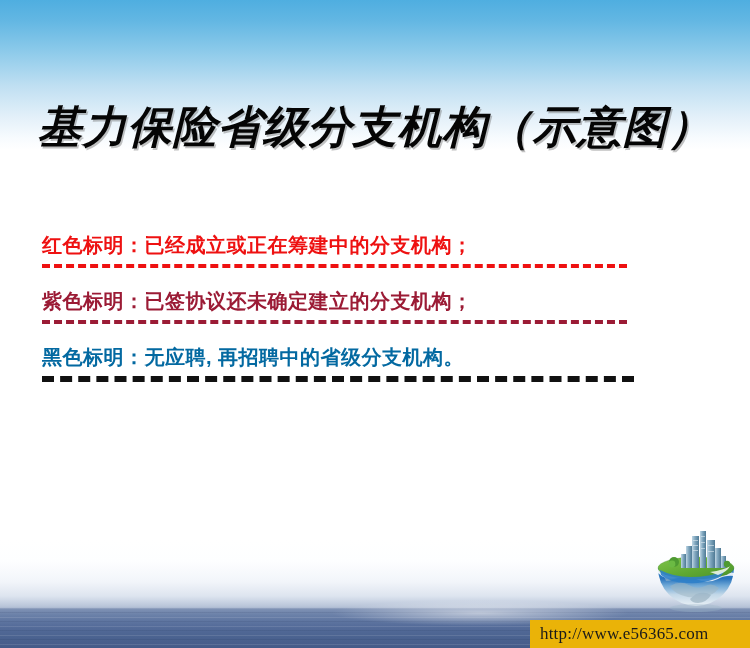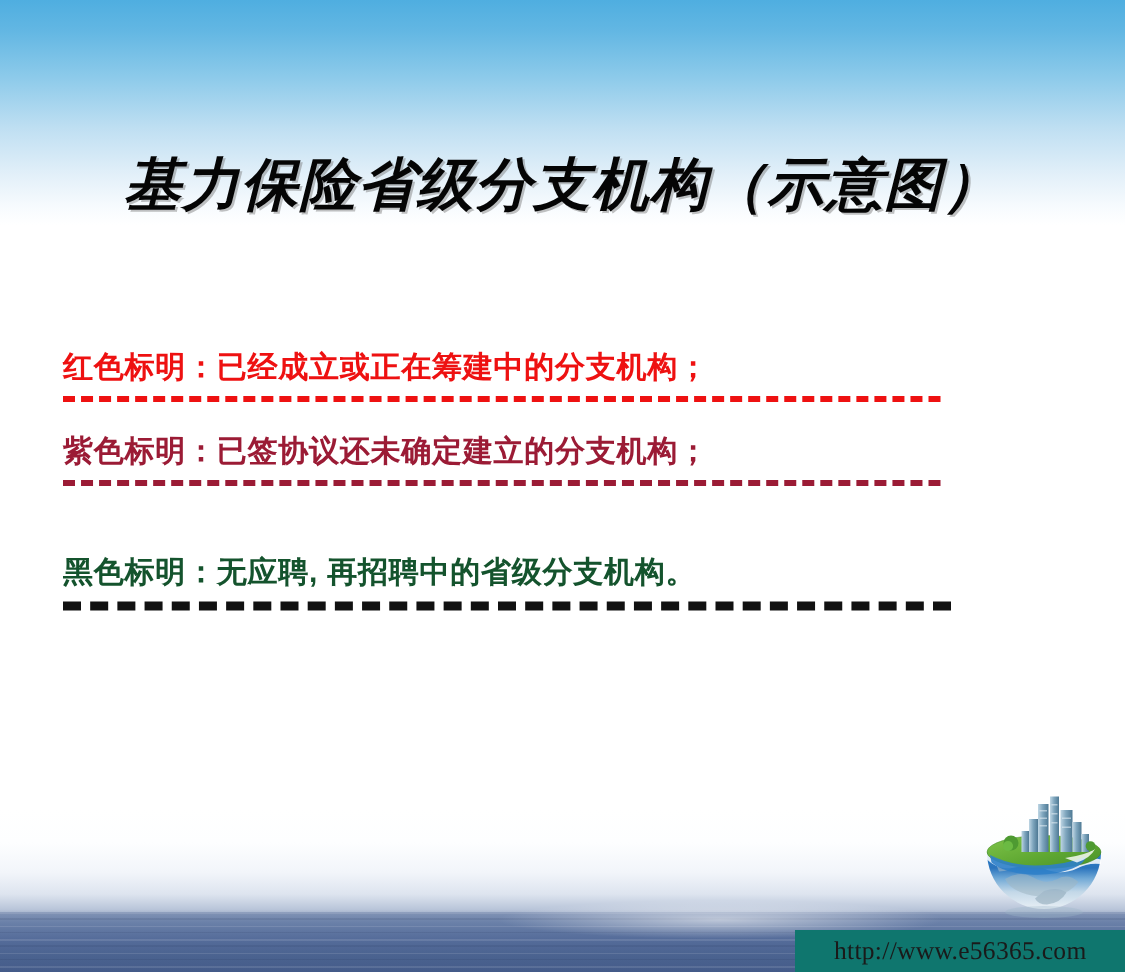--- a/index.html
+++ b/index.html
@@ -95,21 +95,21 @@
     pointer-events: none;
   }
 
   
   .title {
     position: absolute;
     left: 0; top: 98px;
     width: 750px;
     text-align: center;
     font-family: "Liberation Serif", "DejaVu Serif", serif;
-    font-size: 38px;
+    font-size: 44px;
     font-weight: bold;
     font-style: italic;
     letter-spacing: 1px;
     color: #050505;
     text-shadow: 1.5px 1.5px 0 rgba(120,120,120,0.45);
     white-space: nowrap;
   }
 
   
   .legend {
@@ -122,21 +122,21 @@
     font-weight: bold;
     line-height: 1.1;
     white-space: nowrap;
     letter-spacing: 0.5px;
   }
   .legend-row .lead { font-weight: bold; }
   .legend-row .rest { font-weight: bold; }
 
   .row-red   { color: #EE1111; }
   .row-purple{ color: #9B1B35; }
-  .row-black { color: #14532d; margin-top: 25px; }
+  .row-black { color: #0369a1; }
 
   .rule {
     margin-top: 8px;
     width: 585px;
     height: 0;
     border-top-style: dashed;
   }
   .rule-red {
     border-top: 4px dashed #EE1111;
   }
@@ -155,24 +155,24 @@
     left: 648px; top: 528px;
     width: 96px; height: 92px;
   }
   .logo svg { display:block; }
 
   
   .watermark {
     position: absolute;
     left: 530px; top: 620px;
     width: 220px; height: 28px;
-    background: #0f766e;
+    background: #eab308;
     display: flex;
     align-items: center;
-    padding-left: 26px;
+    padding-left: 10px;
     box-sizing: border-box;
   }
   .watermark-text {
     font-family: "Liberation Serif", "DejaVu Serif", serif;
     font-size: 17px;
     color: #1A1A1A;
     white-space: nowrap;
     letter-spacing: 0.2px;
   }
 </style>

